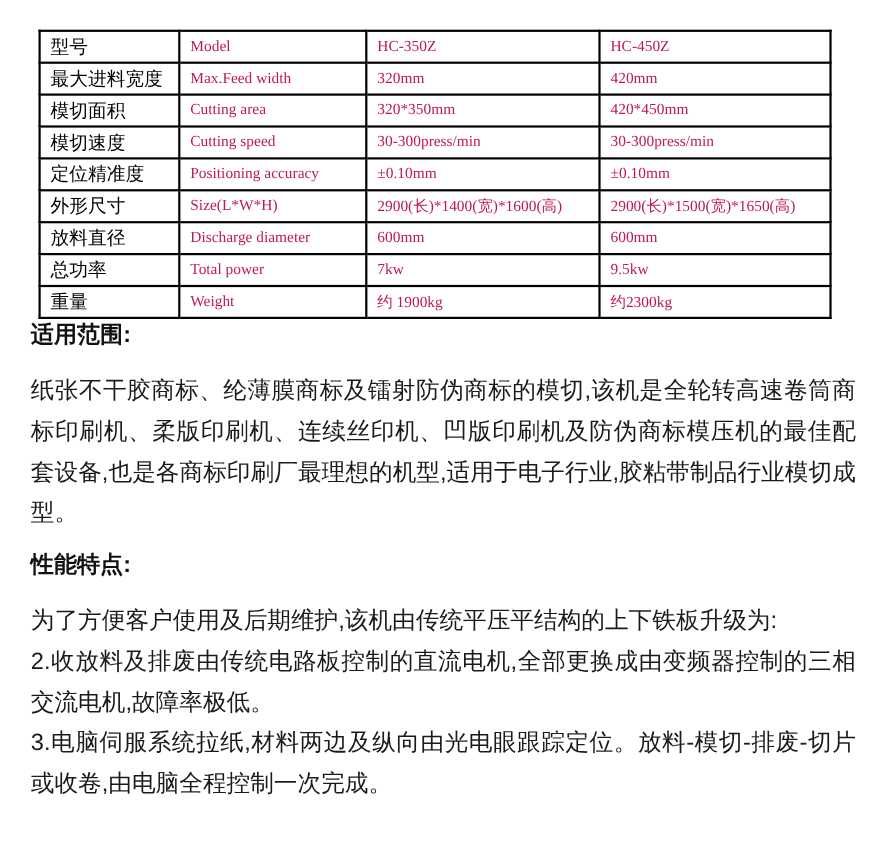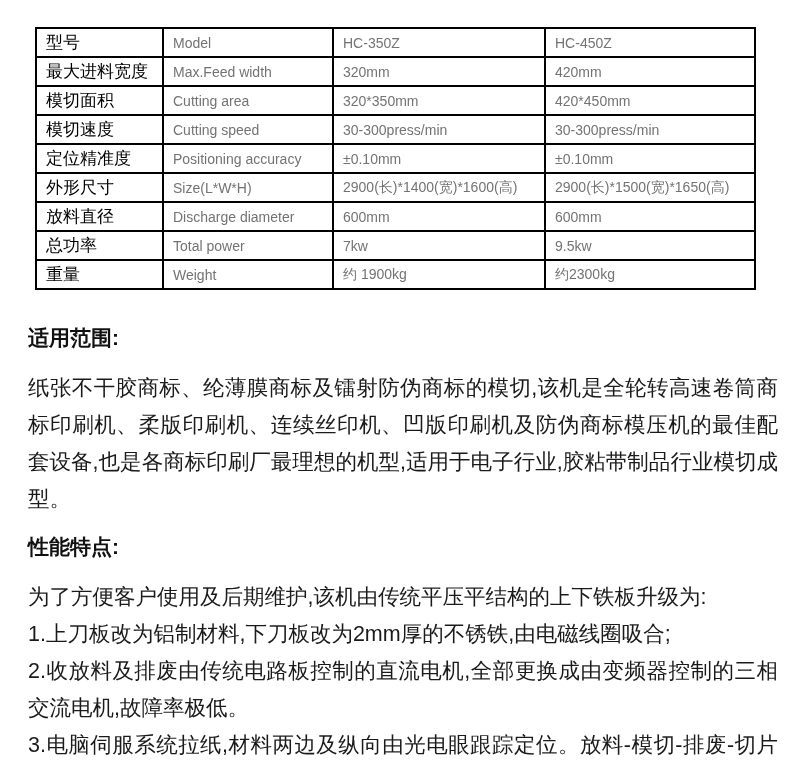--- a/index.html
+++ b/index.html
@@ -28,35 +28,35 @@
     white-space: nowrap;
     overflow: hidden;
   }
   td.cn {
     font-size: 17px;
     color: #000000;
     font-family: "Liberation Sans", sans-serif;
   }
   td.en, td.val {
     font-size: 14px;
-    color: #737373;
-    font-family: Liberation Sans, sans-serif;
+    color: #be185d;
+    font-family: Liberation Serif, serif;
   }
   
   .sections {
     margin: 0 22px 0 28px;
     width: 750px;
   }
   .sec-title {
     font-size: 21px;
     font-weight: bold;
     color: #111111;
     line-height: 30px;
   }
-  .scope-title { margin-top: 33px; }
+  .scope-title { }
   .features-title { margin-top: 14px; }
   .sec-body {
     font-size: 21.5px;
     line-height: 37px;
     color: #1a1a1a;
     text-align: justify;
     margin-top: 17px;
     word-break: break-all;
   }
   .features-body p { margin: 0; }
@@ -132,20 +132,19 @@
   </table>
 
   <div class="sections">
 
     <div class="sec-title scope-title">适用范围:</div>
     <div class="sec-body">纸张不干胶商标、纶薄膜商标及镭射防伪商标的模切,该机是全轮转高速卷筒商标印刷机、柔版印刷机、连续丝印机、凹版印刷机及防伪商标模压机的最佳配套设备,也是各商标印刷厂最理想的机型,适用于电子行业,胶粘带制品行业模切成型。</div>
 
     <div class="sec-title features-title">性能特点:</div>
     <div class="sec-body features-body">
       <p>为了方便客户使用及后期维护,该机由传统平压平结构的上下铁板升级为:</p>
-      <p>1.上刀板改为铝制材料,下刀板改为2mm厚的不锈铁,由电磁线圈吸合;</p>
       <p>2.收放料及排废由传统电路板控制的直流电机,全部更换成由变频器控制的三相交流电机,故障率极低。</p>
       <p>3.电脑伺服系统拉纸,材料两边及纵向由光电眼跟踪定位。放料-模切-排废-切片或收卷,由电脑全程控制一次完成。</p>
     </div>
 
   </div>
 
 </div>
 
 </body></html>

